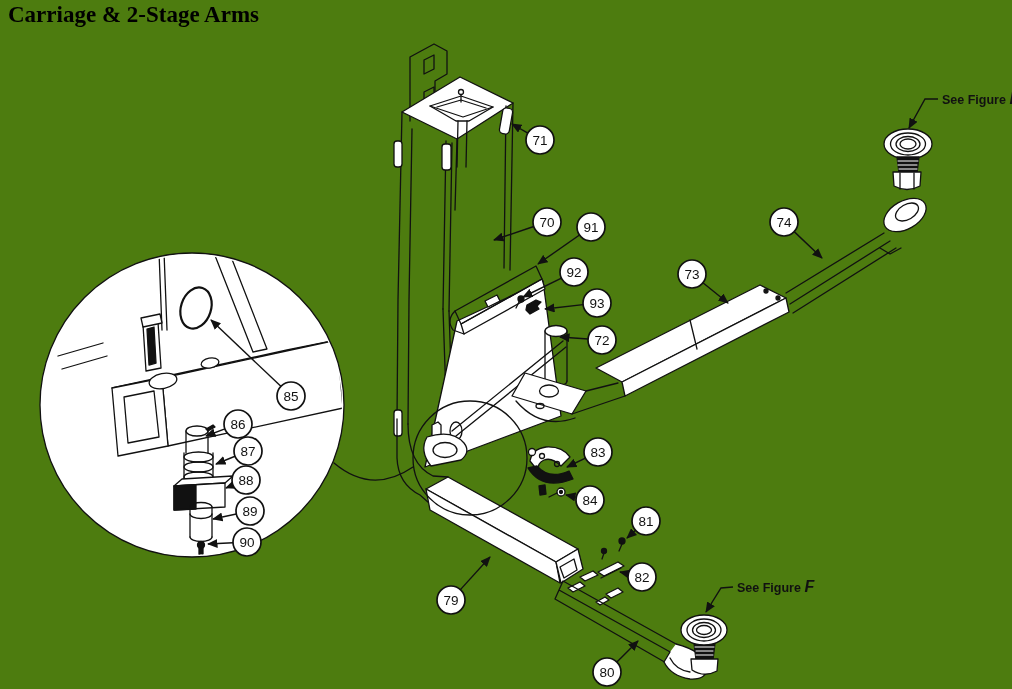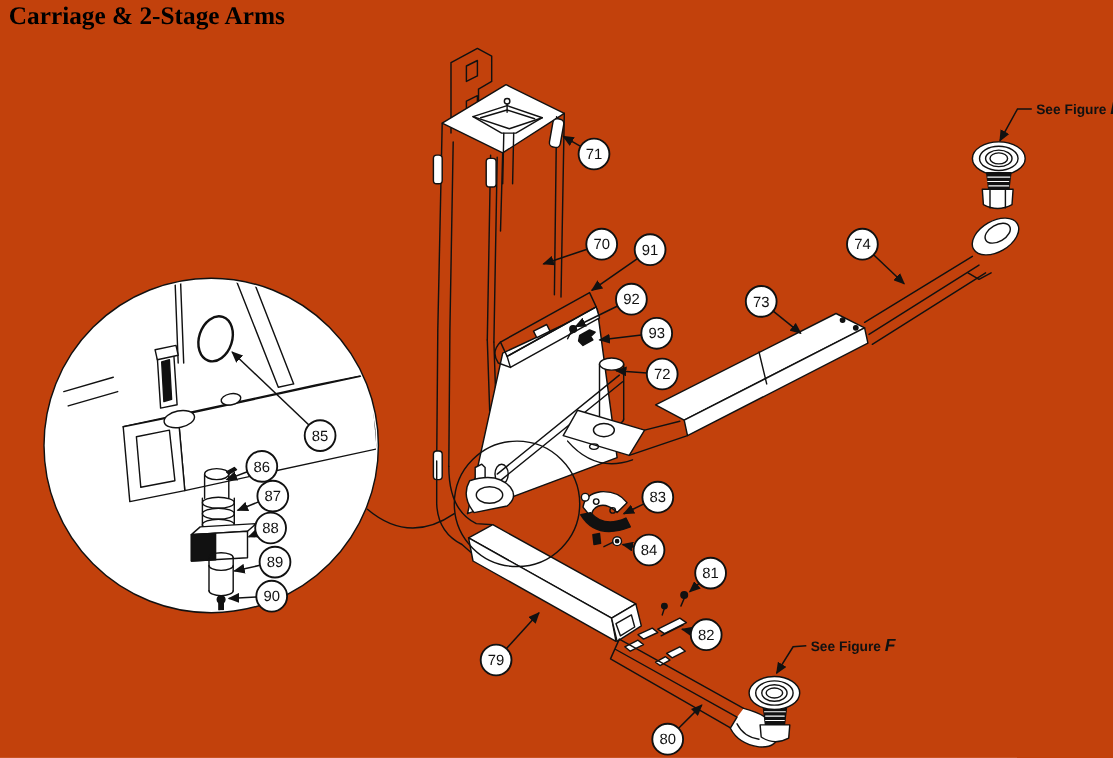--- a/index.html
+++ b/index.html
@@ -1,16 +1,16 @@
 <!DOCTYPE html>
 <html><head>
 <meta charset="utf-8">
 <style>
   html,body{margin:0;padding:0;background:#ffffff;}
-  .canvas{position:relative;width:1012px;height:689px;background:#c2410c;overflow:hidden;
+  .canvas{position:relative;width:1012px;height:689px;background:#4d7c0f;overflow:hidden;
           font-family:"Liberation Sans",sans-serif;}
   .page-title{position:absolute;left:8px;top:2px;margin:0;
               font-family:"Liberation Serif",serif;font-weight:bold;font-size:23px;color:#000;}
   svg{position:absolute;left:0;top:0;}
   .art path,.art line,.art ellipse,.art circle,.art rect,.art polyline{
       fill:none;stroke:#111;stroke-width:1.3;stroke-linejoin:round;stroke-linecap:round;}
   .art .fw{fill:#ffffff;}
   .art .fd{fill:#111;stroke:#111;}
   .art .wt{stroke:#fff;stroke-width:1;}
   .art .thick{stroke-width:2.2;}

